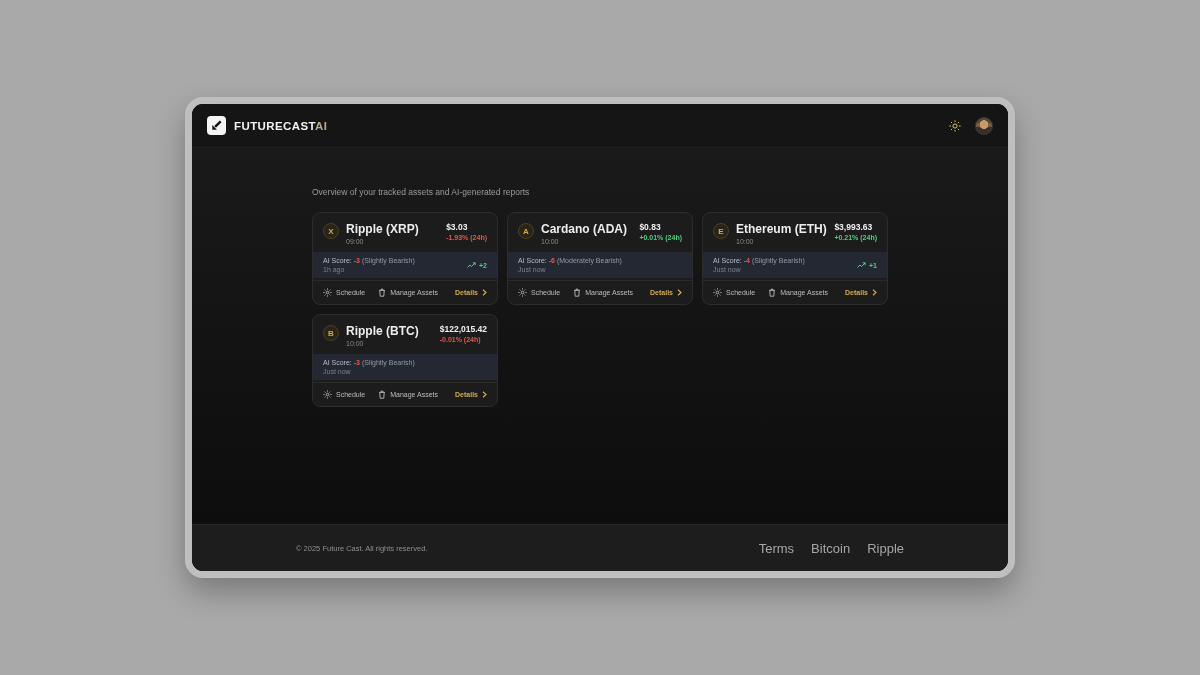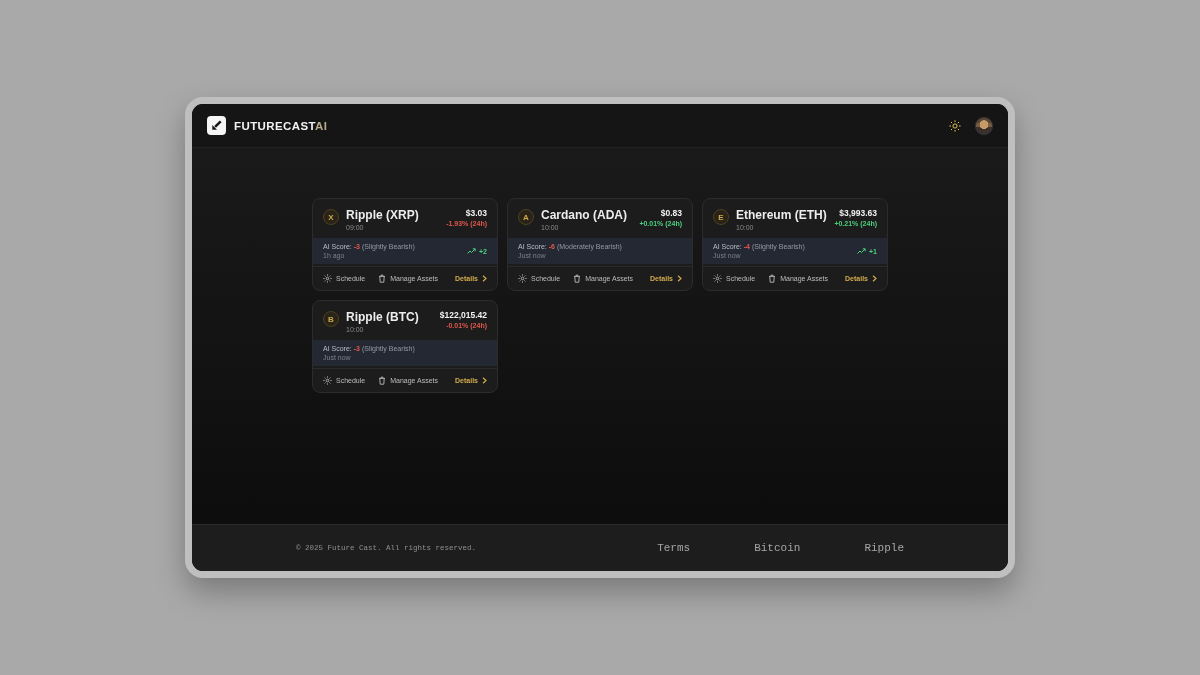--- a/index.html
+++ b/index.html
@@ -78,21 +78,21 @@
   .card-head { display:flex; align-items:flex-start; gap:7px; padding:9px 10px 7px; }
   .asset-avatar {
     width:16px; height:16px; border-radius:50%; flex:0 0 16px;
     background:#2a2418; border:1px solid #4e4122;
     color:#cda84e; font-size:8px; font-weight:700;
     display:flex; align-items:center; justify-content:center;
     margin-top:1px;
   }
   .asset-name { font-size:12px; font-weight:700; color:#ededed; }
   .asset-time { font-size:7px; color:#8a8a8a; margin-top:2px; }
-  .head-right { margin-left:auto; text-align:right; }
+  .head-right { margin-left:auto; }
   .asset-price { font-size:8.5px; font-weight:700; color:#f2f2f2; }
   .asset-change { font-size:7px; margin-top:2px; font-weight:600; }
   .pos { color:#4cd07d; }
   .neg { color:#e0584a; }
   
   .ai-strip {
     background:#232833;
     padding:5px 10px;
     display:flex; align-items:center; justify-content:space-between;
   }
@@ -110,24 +110,24 @@
   }
   .action-btn { display:flex; align-items:center; gap:4px; font-size:7px; color:#bdbdbd; cursor:pointer; }
   .details-btn { margin-left:auto; display:flex; align-items:center; gap:4px; font-size:7px; font-weight:700; color:#d2ab4e; cursor:pointer; }
   
   .app-footer {
     flex:0 0 47px;
     background:#1d1d1d;
     border-top:1px solid rgba(255,255,255,.06);
     display:flex; align-items:center;
   }
-  .footer-inner { width:608px; margin:0 auto; display:flex; align-items:center;font-family:Liberation Mono, monospace; }
+  .footer-inner { width:608px; margin:0 auto; display:flex; align-items:center; }
   .footer-copy { font-size:7.5px; color:#8f8f8f; }
   .footer-links { margin-left:auto; display:flex; gap:17px; }
-  .footer-link { font-size:11px; color:#a6a6a6; cursor:pointer;margin-left:47px; }
+  .footer-link { font-size:13px; color:#a6a6a6; cursor:pointer; }
   svg { display:block; }
 </style>
 </head>
 <body>
 
 <div class="device">
 
   <div class="app-header">
     <div class="brand">
       <span class="logo-box">
@@ -155,20 +155,21 @@
               <path d="M3.1 8.9 L2 10"></path>
           </g>
         </svg>
       </span>
       <span class="user-avatar"></span>
     </div>
   </div>
 
   <div class="main">
     <div class="container">
+      <div class="page-subtitle">Overview of your tracked assets and AI-generated reports</div>
 
       <div class="cards-grid">
 
         <div class="card">
           <div class="card-head">
             <span class="asset-avatar">X</span>
             <span>
               <div class="asset-name">Ripple (XRP)</div>
               <div class="asset-time">09:00</div>
             </span>

